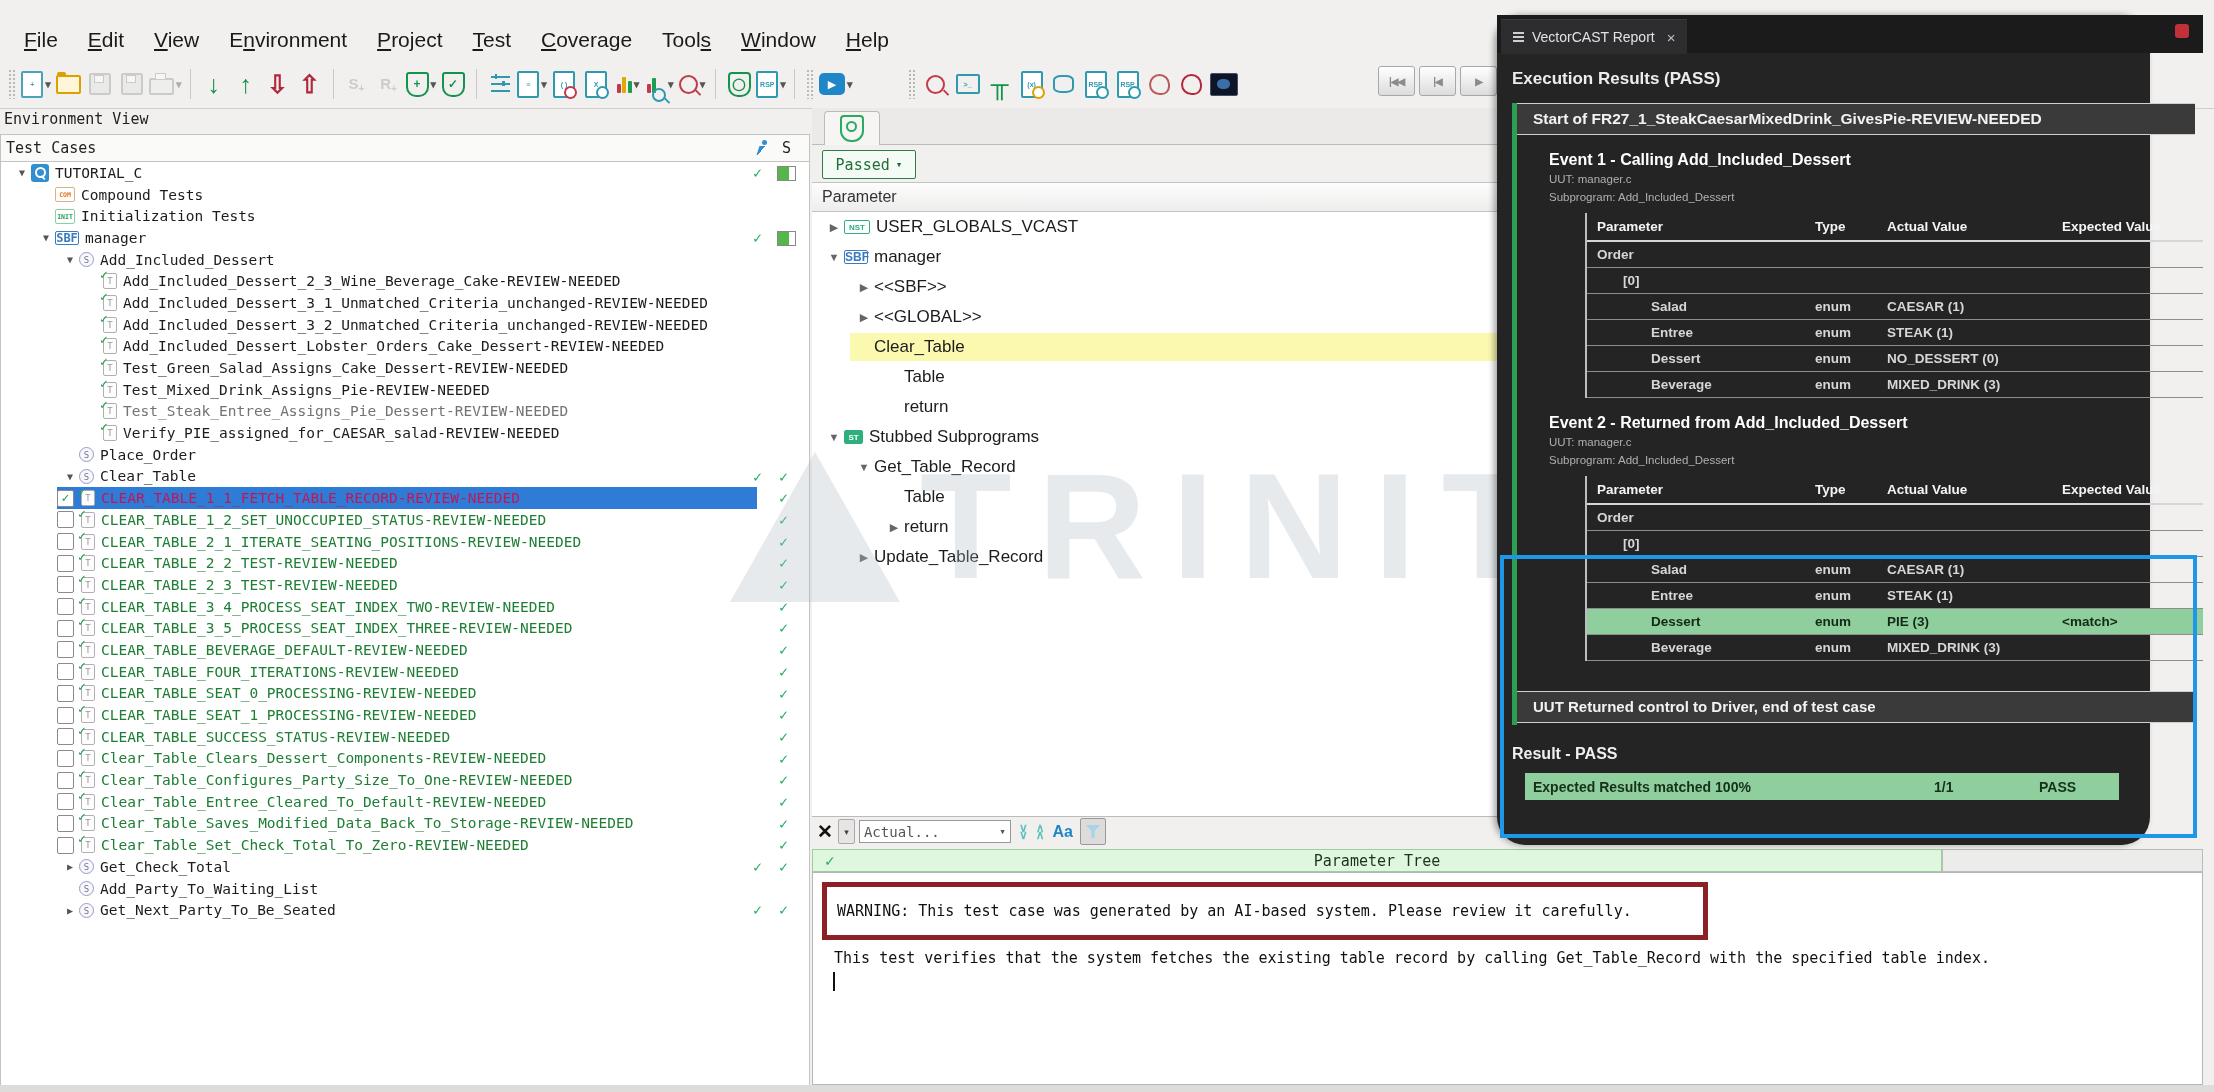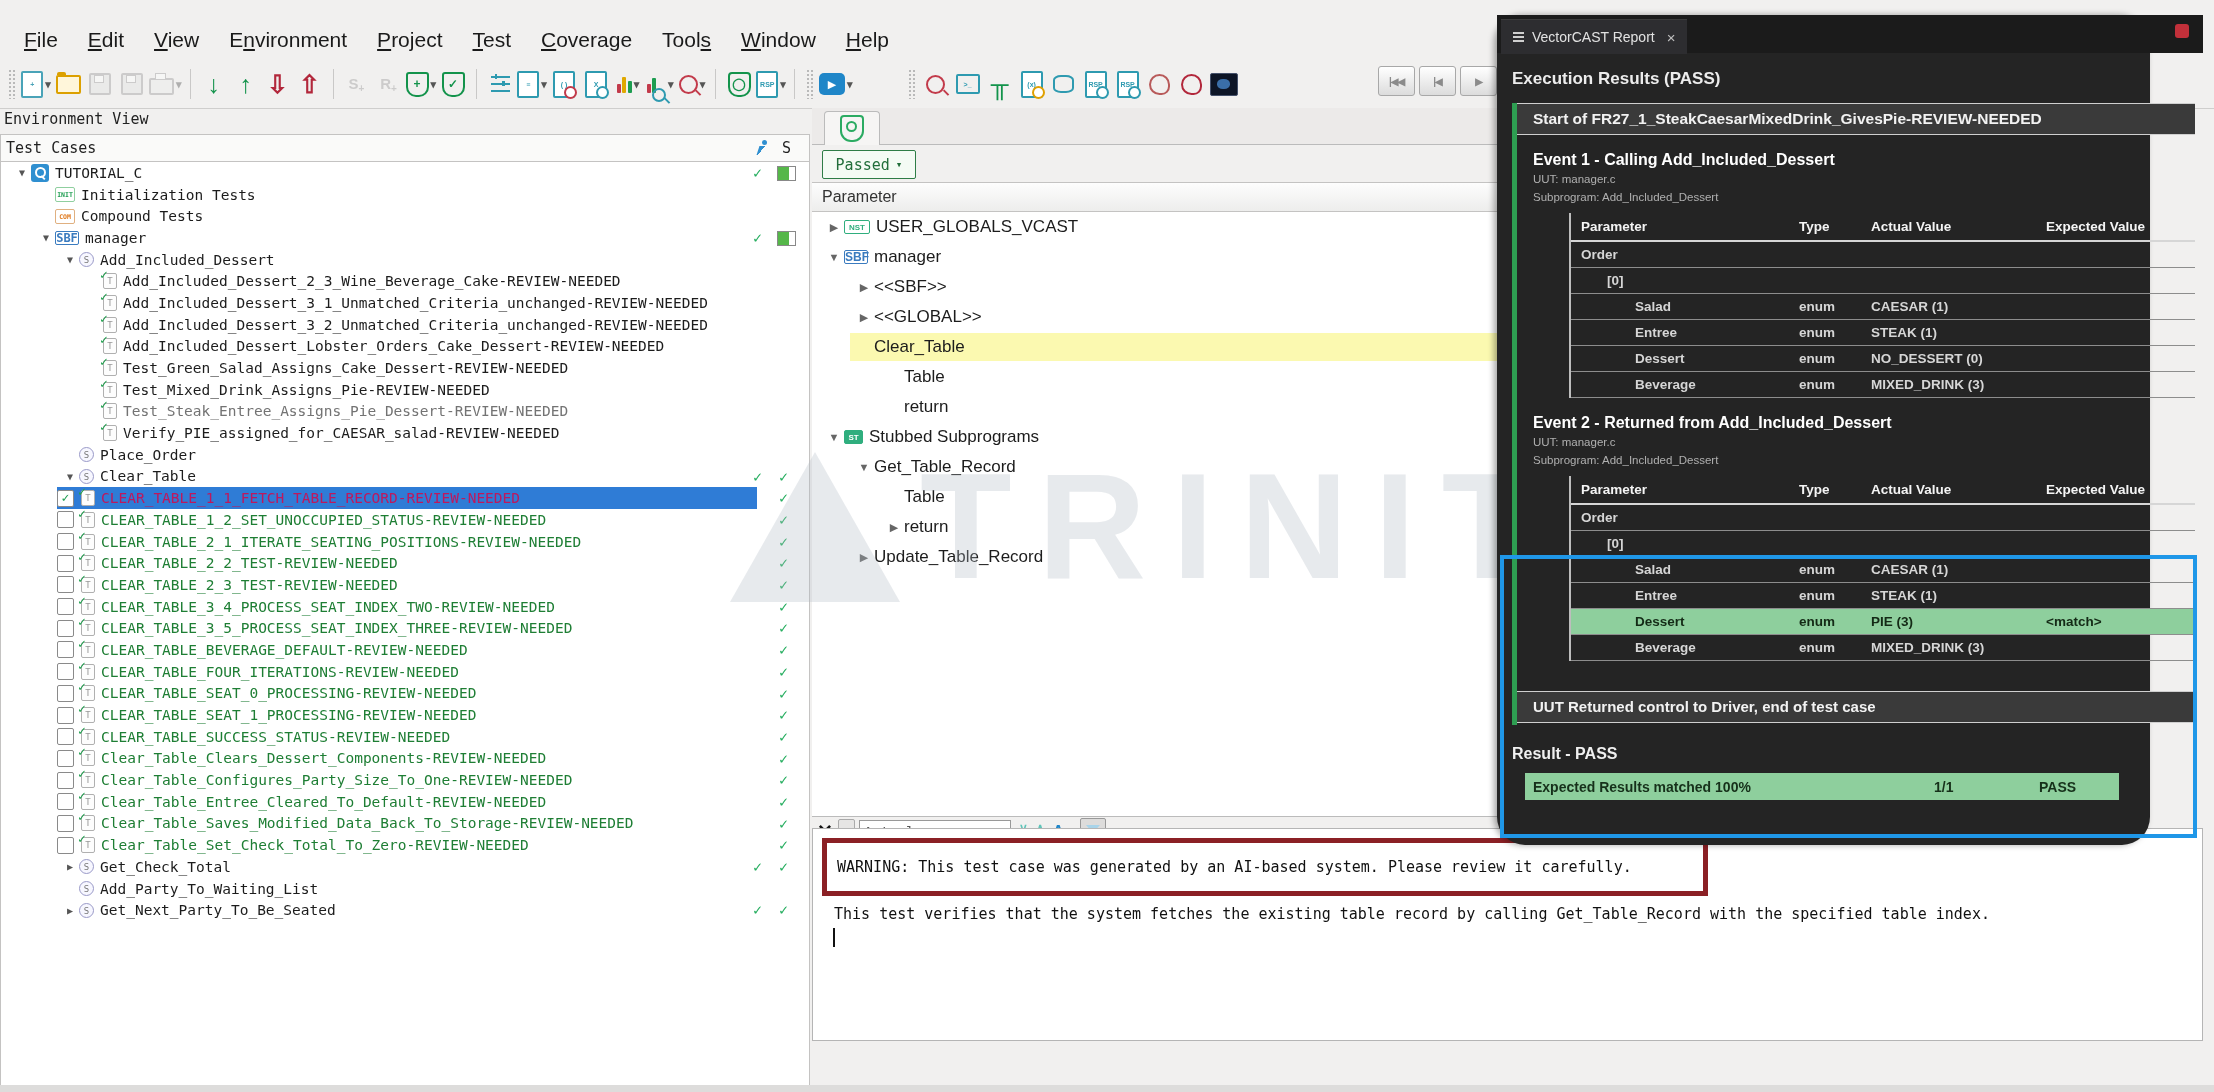--- a/index.html
+++ b/index.html
@@ -132,21 +132,21 @@
              align-items:center;justify-content:center;margin-left:3px;}
   .funnel{width:14px;height:13px;background:#a8d4ea;clip-path:polygon(0 0,100% 0,62% 46%,62% 100%,38% 100%,38% 46%);}
 
   .ptbar{position:absolute;left:812px;top:849px;width:1130px;height:23px;background:#dff7df;border:1px solid #9ccf9c;
          box-sizing:border-box;display:flex;align-items:center;font-size:15px;color:#1a331a;}
   .ptbar .chkmark{color:#27ae60;font-weight:bold;margin-left:12px;font-size:16px;}
   .ptbar .ptlabel{position:absolute;left:0;right:0;text-align:center;}
   .ptbar-rest{position:absolute;left:1942px;top:849px;width:261px;height:23px;background:#ececeb;border:1px solid #bbb;box-sizing:border-box;}
 
   
-  #bottom-area{position:absolute;left:812px;top:828px;width:1391px;height:213px;background:#fff;
+  #bottom-area{position:absolute;left:812px;top:872px;width:1391px;height:213px;background:#fff;
                border:1px solid #b5b5b5;box-sizing:border-box;z-index:4;}
   .warnbox{position:absolute;left:9px;top:9px;width:886px;height:58px;border:5px solid #8b2025;box-sizing:border-box;
            display:flex;align-items:center;}
   .warnbox span{margin-left:10px;font-size:15px;color:#111;}
   .desc{position:absolute;left:21px;top:76px;font-size:15px;color:#111;}
   .cursor{position:absolute;left:20px;top:99px;width:2px;height:19px;background:#111;}
 
   
   .watermark{position:absolute;left:730px;top:440px;width:1400px;z-index:2;display:flex;align-items:center;gap:20px;
              pointer-events:none;}
@@ -161,21 +161,21 @@
   .rtab{position:absolute;left:4px;top:4px;height:34px;padding:0 12px;background:#2d2d30;display:flex;align-items:center;
         gap:8px;font-size:14px;color:#e2e2e2;border-top:1px solid #3c3c3c;}
   .hamb{width:11px;height:2px;background:#cfcfcf;box-shadow:0 4px 0 #cfcfcf,0 -4px 0 #cfcfcf;}
   .rclose{color:#c0c0c0;font-size:15px;margin-left:4px;}
   .pin{position:absolute;right:14px;top:9px;width:14px;height:14px;background:#c2303a;border-radius:3px;}
   .rbody{position:absolute;left:0;top:38px;width:706px;height:792px;overflow:hidden;}
   .rheading{margin:16px 0 6px 15px;font-size:17px;font-weight:bold;color:#ececec;}
   .sect{margin-left:15px;margin-top:14px;border-left:5px solid #2e9e52;padding-bottom:2px;}
   .sect-hdr{height:30px;line-height:30px;background:#3a3a3a;border-top:1px solid #cfcfcf;border-bottom:1px solid #cfcfcf;
             margin-right:8px;padding-left:16px;font-size:15.5px;font-weight:bold;color:#f2f2f2;}
-  .event{padding-left:16px;margin-top:16px;}
+  .event{padding-left:16px;margin-top:16px;margin-left:16px;}
   .ev-title{font-size:16px;font-weight:bold;color:#fff;}
   .ev-sub{font-size:11.5px;color:#b0b0b0;line-height:15px;margin-top:3px;}
   .rtable{margin:8px 20px 0 36px;border-left:2px solid #bdbdbd;width:626px;box-sizing:border-box;}
   .rrow{display:grid;grid-template-columns:228px 72px 175px 1fr;height:25px;align-items:center;
         border-bottom:1px solid #8d8d8d;font-size:13.5px;color:#d6d6d6;font-weight:bold;}
   .rrow.rhdr{color:#f4f4f4;border-bottom:2px solid #d6d6d6;height:27px;}
   .rrow .c0{padding-left:10px;}
   .rrow.i1 .c0{padding-left:36px;}
   .rrow.i2 .c0{padding-left:64px;}
   .rrow.hl{background:#8ecf9d;color:#142a16;}
@@ -355,30 +355,30 @@
           <span class="iconwrap">
             <span class="ic ic-env"></span>
           </span>
           <span class="tlabel" style="color:#1c1c1c">TUTORIAL_C</span>
           <span class="chk" style="left:752px">✓</span>
           <span class="prog"></span>
         </div>
         <div class="trow" style="padding-left: 36px;">
           <span class="arrow"></span>
           <span class="iconwrap">
+            <span class="ic ic-com">COM</span>
+          </span>
+          <span class="tlabel" style="color:#1c1c1c">Compound Tests</span>
+        </div>
+        <div class="trow" style="padding-left: 36px;">
+          <span class="arrow"></span>
+          <span class="iconwrap">
             <span class="ic ic-init">INIT</span>
           </span>
           <span class="tlabel" style="color:#1c1c1c">Initialization Tests</span>
-        </div>
-        <div class="trow" style="padding-left: 36px;">
-          <span class="arrow"></span>
-          <span class="iconwrap">
-            <span class="ic ic-com">COM</span>
-          </span>
-          <span class="tlabel" style="color:#1c1c1c">Compound Tests</span>
         </div>
         <div class="trow" style="padding-left: 36px;">
           <span class="arrow">▼</span>
           <span class="iconwrap">
             <span class="ic ic-sbf">SBF</span>
           </span>
           <span class="tlabel" style="color:#1c1c1c">manager</span>
           <span class="chk" style="left:752px">✓</span>
           <span class="prog"></span>
         </div>

